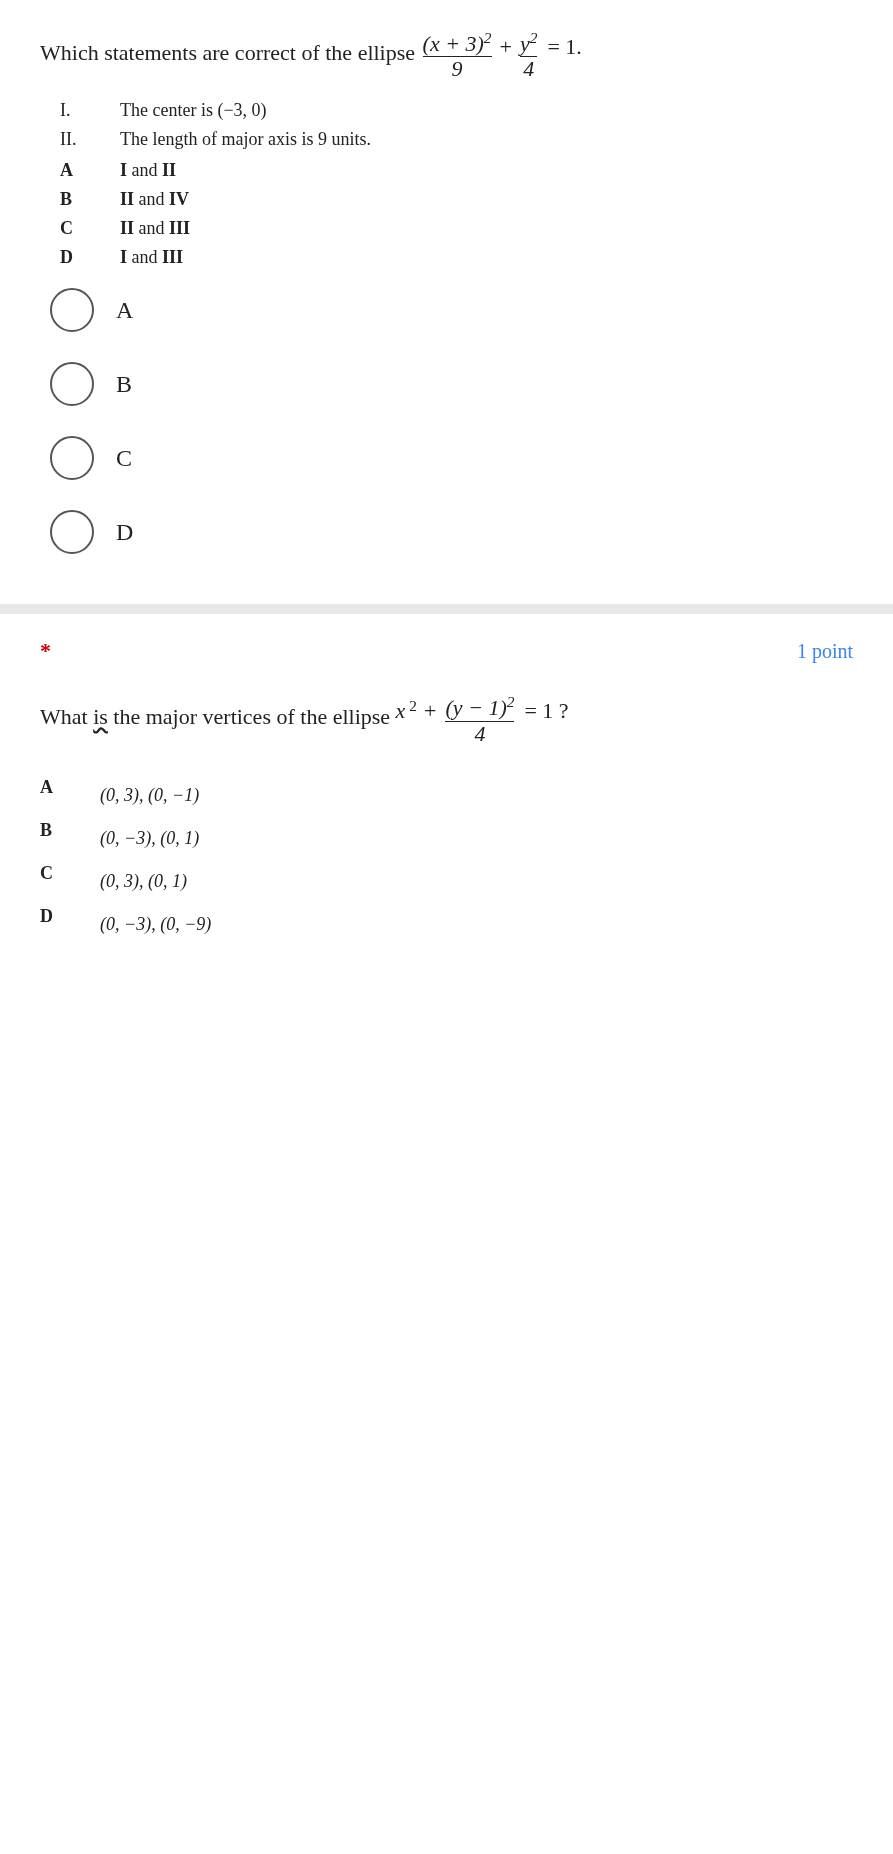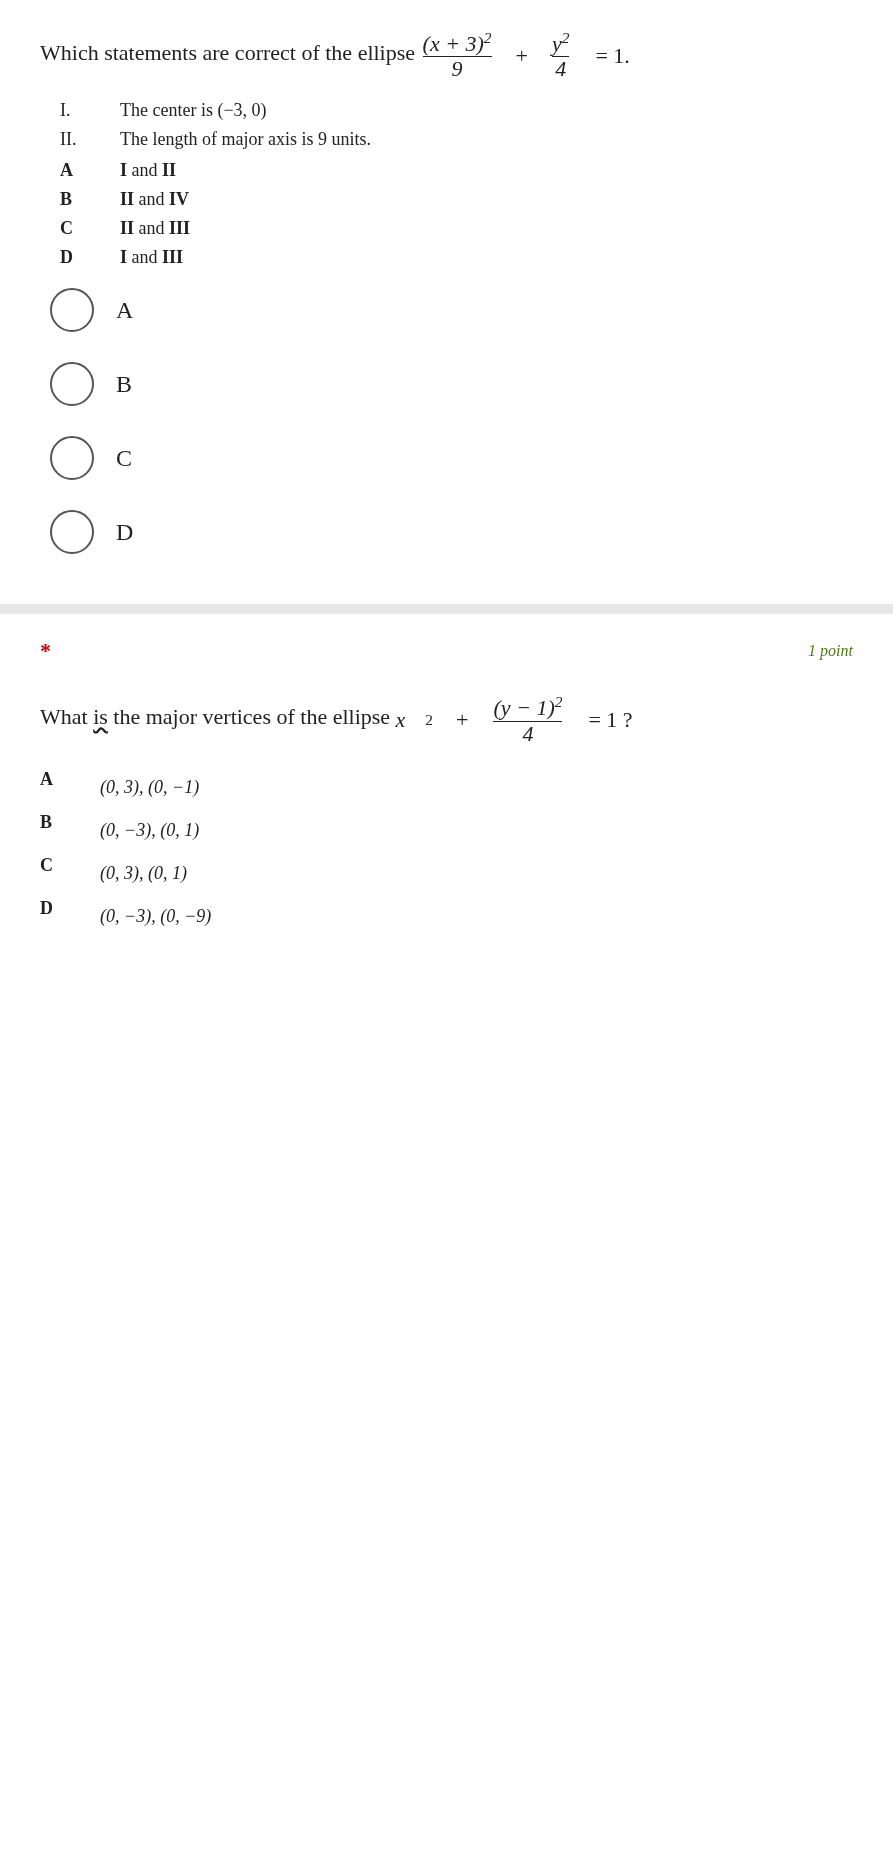--- a/index.html
+++ b/index.html
@@ -125,38 +125,36 @@
       margin-bottom: 30px;
     }
 
     .asterisk {
       color: #c00;
       font-size: 22px;
       font-weight: bold;
     }
 
     .points-label {
-      font-size: 16px;
-      color: #4d7c0f;
-      font-style: italic;
+      font-size: 20px;
+      color: #3b82f6;
     }
 
     .underline {
       text-decoration: underline;
       text-decoration-style: wavy;
     }
 
     .center-text {
     }
 
     
     .formula-wrap {
       display: inline-flex;
-      align-items: center;
-      gap: 20px;
+      gap: 4px;
       vertical-align: middle;
     }
 
     .answer-options-list {
       margin-top: 18px;
     }
 
     .answer-option-row {
       display: flex;
       margin-bottom: 14px;
@@ -261,21 +259,21 @@
 
 <div class="divider"></div>
 
 <div class="second-question-block">
 
   <div class="points-row">
     <span class="asterisk">*</span>
     <span class="points-label">1 point</span>
   </div>
 
-  <div class="question-text" style="margin-bottom: 24px;">
+  <div class="question-text" style="margin-bottom: 32px;">
     <span>
       What <span class="underline">is</span> the major vertices of the ellipse
     </span>
     
     <span class="formula-wrap">
       <span style="font-style:italic;">x</span>
         <sup>2</sup>
       <span style="margin: 0 3px;">+</span>
       <span class="fraction">
         <span class="numerator">(<span style="font-style:italic">y</span> − 1)<sup>2</sup></span>

